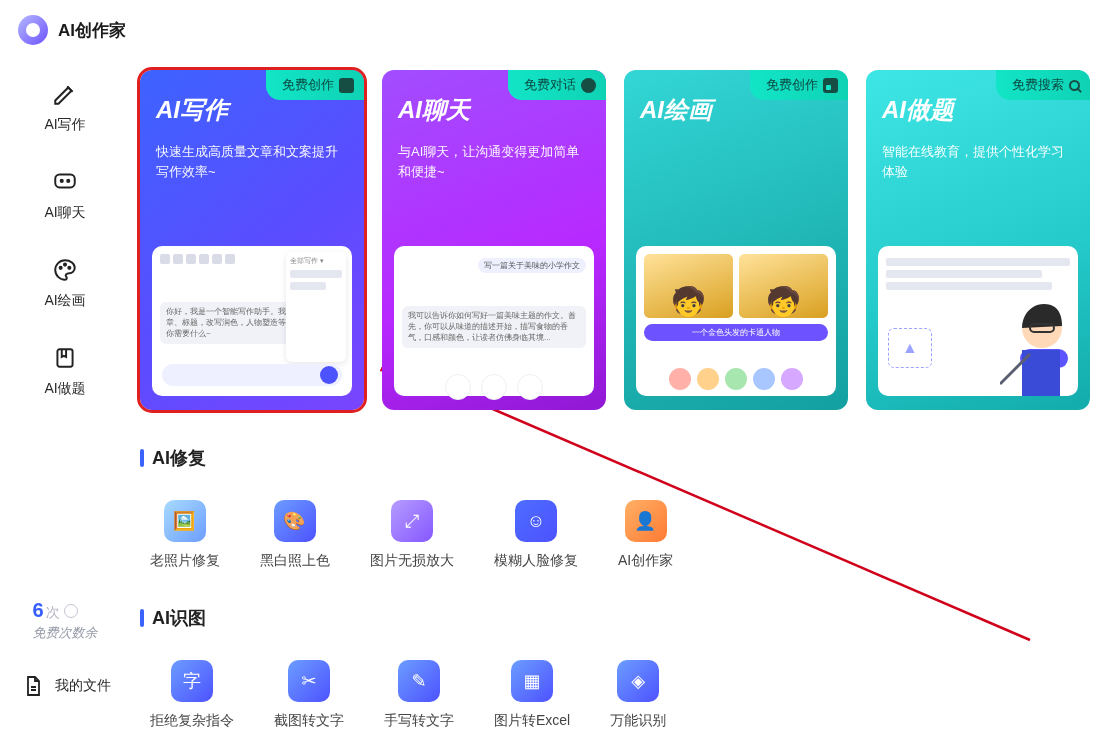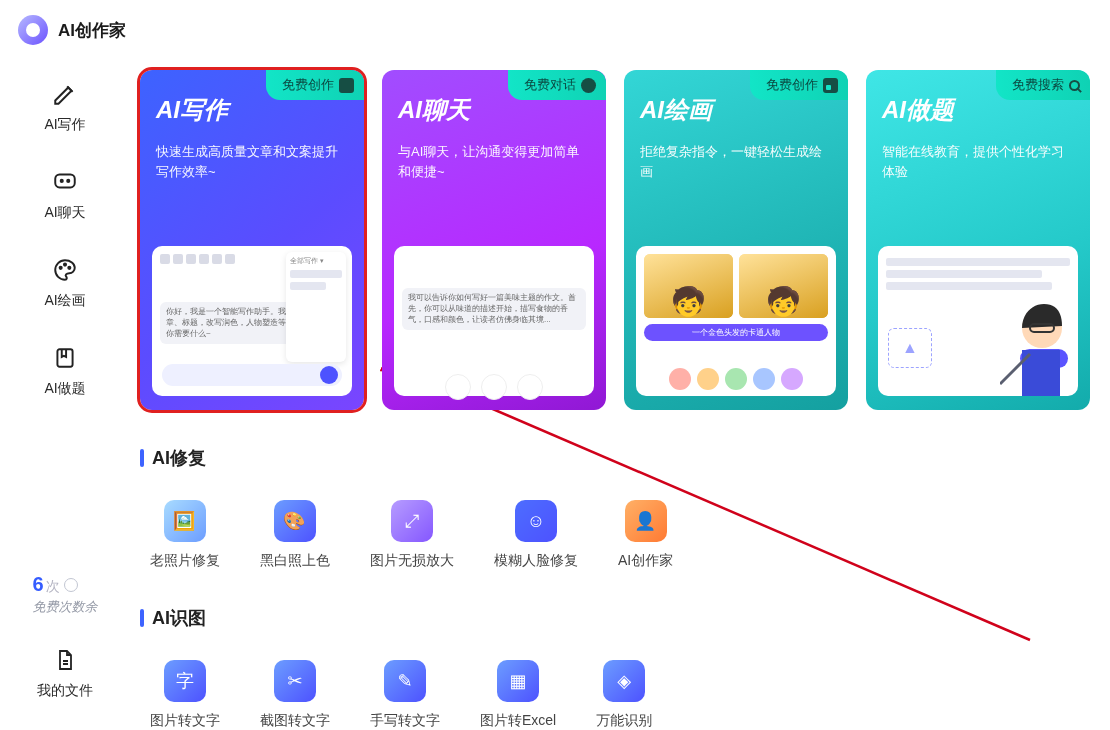--- a/index.html
+++ b/index.html
@@ -30,21 +30,21 @@
     
     .sidebar { width: 130px; display:flex; flex-direction:column; align-items:center; padding-top: 20px; }
     .side-item { display:flex; flex-direction:column; align-items:center; gap:8px; margin-bottom: 34px; cursor:pointer; }
     .side-icon { width:28px;height:28px; display:flex;align-items:center;justify-content:center; }
     .side-label { font-size: 14px; color:#2a2a2a; }
     .side-count { margin-top: auto; text-align:left; }
     .count-num { color:#355cff; font-size:20px; font-weight:600; }
     .count-suffix { color:#b5b5c3; font-size:14px; margin-left:2px; }
     .count-sub { color:#9499a6; font-size:13px; margin-top:2px;font-style:italic;}
     .count-ico { width:14px;height:14px;border:1.5px solid #c2c6d2;border-radius:50%;display:inline-block;margin-left:4px;position:relative;top:1px;}
-    .side-bottom { margin-top: 30px; margin-bottom: 30px; display:flex;flex-direction:column;align-items:center;gap:8px;}
+    .side-bottom { margin-top: 30px; margin-bottom: 30px; display:flex;flex-direction:row;align-items:center;gap:8px;}
 
     
     .main { flex:1; padding: 10px 20px 0 10px; overflow-y:auto; position:relative; }
 
     
     .card-row { display:flex; gap:18px; }
     .card { width: 226px; height: 340px; border-radius: 12px; padding: 16px; color:#fff; position:relative; overflow:hidden; }
     .card.selected { outline: 3px solid #e02020; }
     .card-blue { background: linear-gradient(140deg,#3d63ff,#5b4cff 55%,#7a45ff); }
     .card-purple { background: linear-gradient(160deg,#a14dff,#b828ff 60%,#9018d4); }
@@ -210,36 +210,36 @@
       </div>
 
       <div class="card card-purple">
         <div class="card-badge">
             <span>免费对话</span>
             <span class="badge-ico circle"></span>
           </div>
         <div class="card-title">AI聊天</div>
         <div class="card-desc">与AI聊天，让沟通变得更加简单和便捷~</div>
         <div class="card-preview">
+          <div style="text-align:right"><span style="background:#eef0ff;padding:3px 6px;border-radius:8px;font-size:8px;color:#555">写一篇关于美味的小学作文</span></div>
           <div class="pv-bubble">我可以告诉你如何写好一篇美味主题的作文。首先，你可以从味道的描述开始，描写食物的香气，口感和颜色，让读者仿佛身临其境...</div>
           <div class="pv-circles">
               <span></span>
               <span></span>
               <span></span>
             </div>
         </div>
       </div>
 
       <div class="card card-teal">
         <div class="card-badge">
             <span>免费创作</span>
             <span class="badge-ico pic"></span>
           </div>
         <div class="card-title">AI绘画</div>
-        <div class="card-desc">拒绝复杂指令，一键轻松生成绘画</div>
         <div class="card-preview">
           <div class="pv-twoimg">
               <span>
                 <span class="fig">🧒</span>
               </span>
               <span>
                 <span class="fig">🧒</span>
               </span>
             </div>
           <div class="pv-tag">一个金色头发的卡通人物</div>
@@ -307,21 +307,21 @@
     </div>
 
     <div class="section">
       <div class="sec-title">
           <span class="sec-bar"></span>
           <span>AI识图</span>
         </div>
       <div class="tools">
         <div class="tool">
             <div class="tool-ico g2">字</div>
-            <div class="tool-label">图片转文字</div>
+            <div class="tool-label">拒绝复杂指令</div>
           </div>
         <div class="tool">
             <div class="tool-ico g2">✂</div>
             <div class="tool-label">截图转文字</div>
           </div>
         <div class="tool">
             <div class="tool-ico g2">✎</div>
             <div class="tool-label">手写转文字</div>
           </div>
         <div class="tool">

